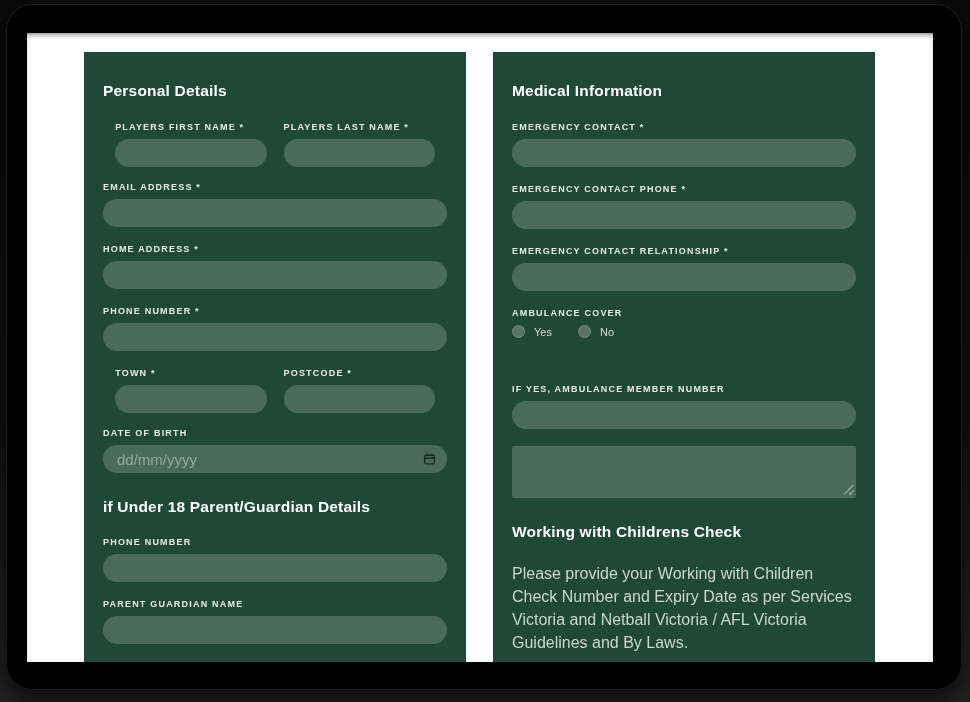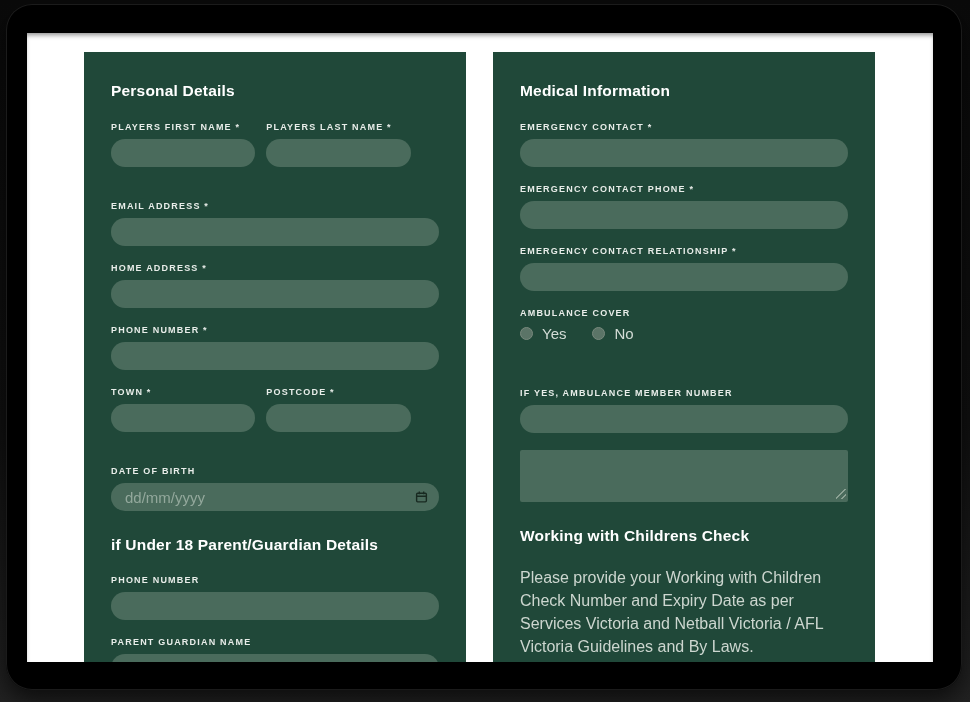--- a/index.html
+++ b/index.html
@@ -22,21 +22,21 @@
     box-shadow:inset 0 4px 5px -2px rgba(0,0,0,.45);
   }
   .panels {
     display:flex; gap:27px;
     padding:19px 58px 0 57px;
     height:100%;
   }
   .panel {
     flex:1;
     background:var(--panel-bg, #204839);
-    padding:30px 27px 40px;
+    padding:30px 19px 40px;
   }
 
   .panel-heading {
     color:var(--heading-text, #ffffff);
     font-size:15.5px; font-weight:700; letter-spacing:.2px;
     margin:0 0 22px;
   }
   .panel-heading.sub { margin-top:25px; margin-bottom:21px; }
 
   .fblock { margin-bottom:17px; }
@@ -50,38 +50,38 @@
   .finput {
     display:block; width:100%; height:28px;
     background:var(--input-bg, #4a6b5c);
     border:none; outline:none; border-radius:14px;
     padding:0 14px;
     color:#dfe7e1; font-size:15px;
     font-family:"Liberation Sans", sans-serif;
   }
   .finput::placeholder { color:var(--placeholder-text, #93a89c); opacity:1; }
 
-  .row2 { display:flex; gap:11px; margin-bottom:34px; }
+  .row2 { display:flex; gap:17px; margin-bottom:15px;justify-content:center; }
   .row2 .fblock { width:44%; margin-bottom:0; flex:0 0 auto; }
 
   .input-wrap { position:relative; }
   .cal-icon {
     position:absolute; right:11px; top:50%; transform:translateY(-50%);
     line-height:0; cursor:pointer;
   }
 
   .radio-block { margin-bottom:46px; }
   .radio-row { display:flex; gap:26px; margin-top:6px; align-items:center; }
   .radio-opt { display:flex; align-items:center; gap:9px; cursor:pointer; }
   .radio-circle {
     width:13px; height:13px; border-radius:50%;
     background:var(--radio-fill, #5b7467);
     border:1px solid #78897d;
   }
-  .radio-text { color:#d3dcd6; font-size:15px; }
+  .radio-text { color:#d3dcd6; font-size:11px; }
 
   .ta-wrap { position:relative; }
   .ftextarea {
     display:block; width:100%; height:52px;
     background:var(--input-bg, #4a6b5c);
     border:none; outline:none; border-radius:2px;
     resize:none; padding:8px 12px;
     color:#dfe7e1; font-size:13px;
     font-family:"Liberation Sans", sans-serif;
   }

